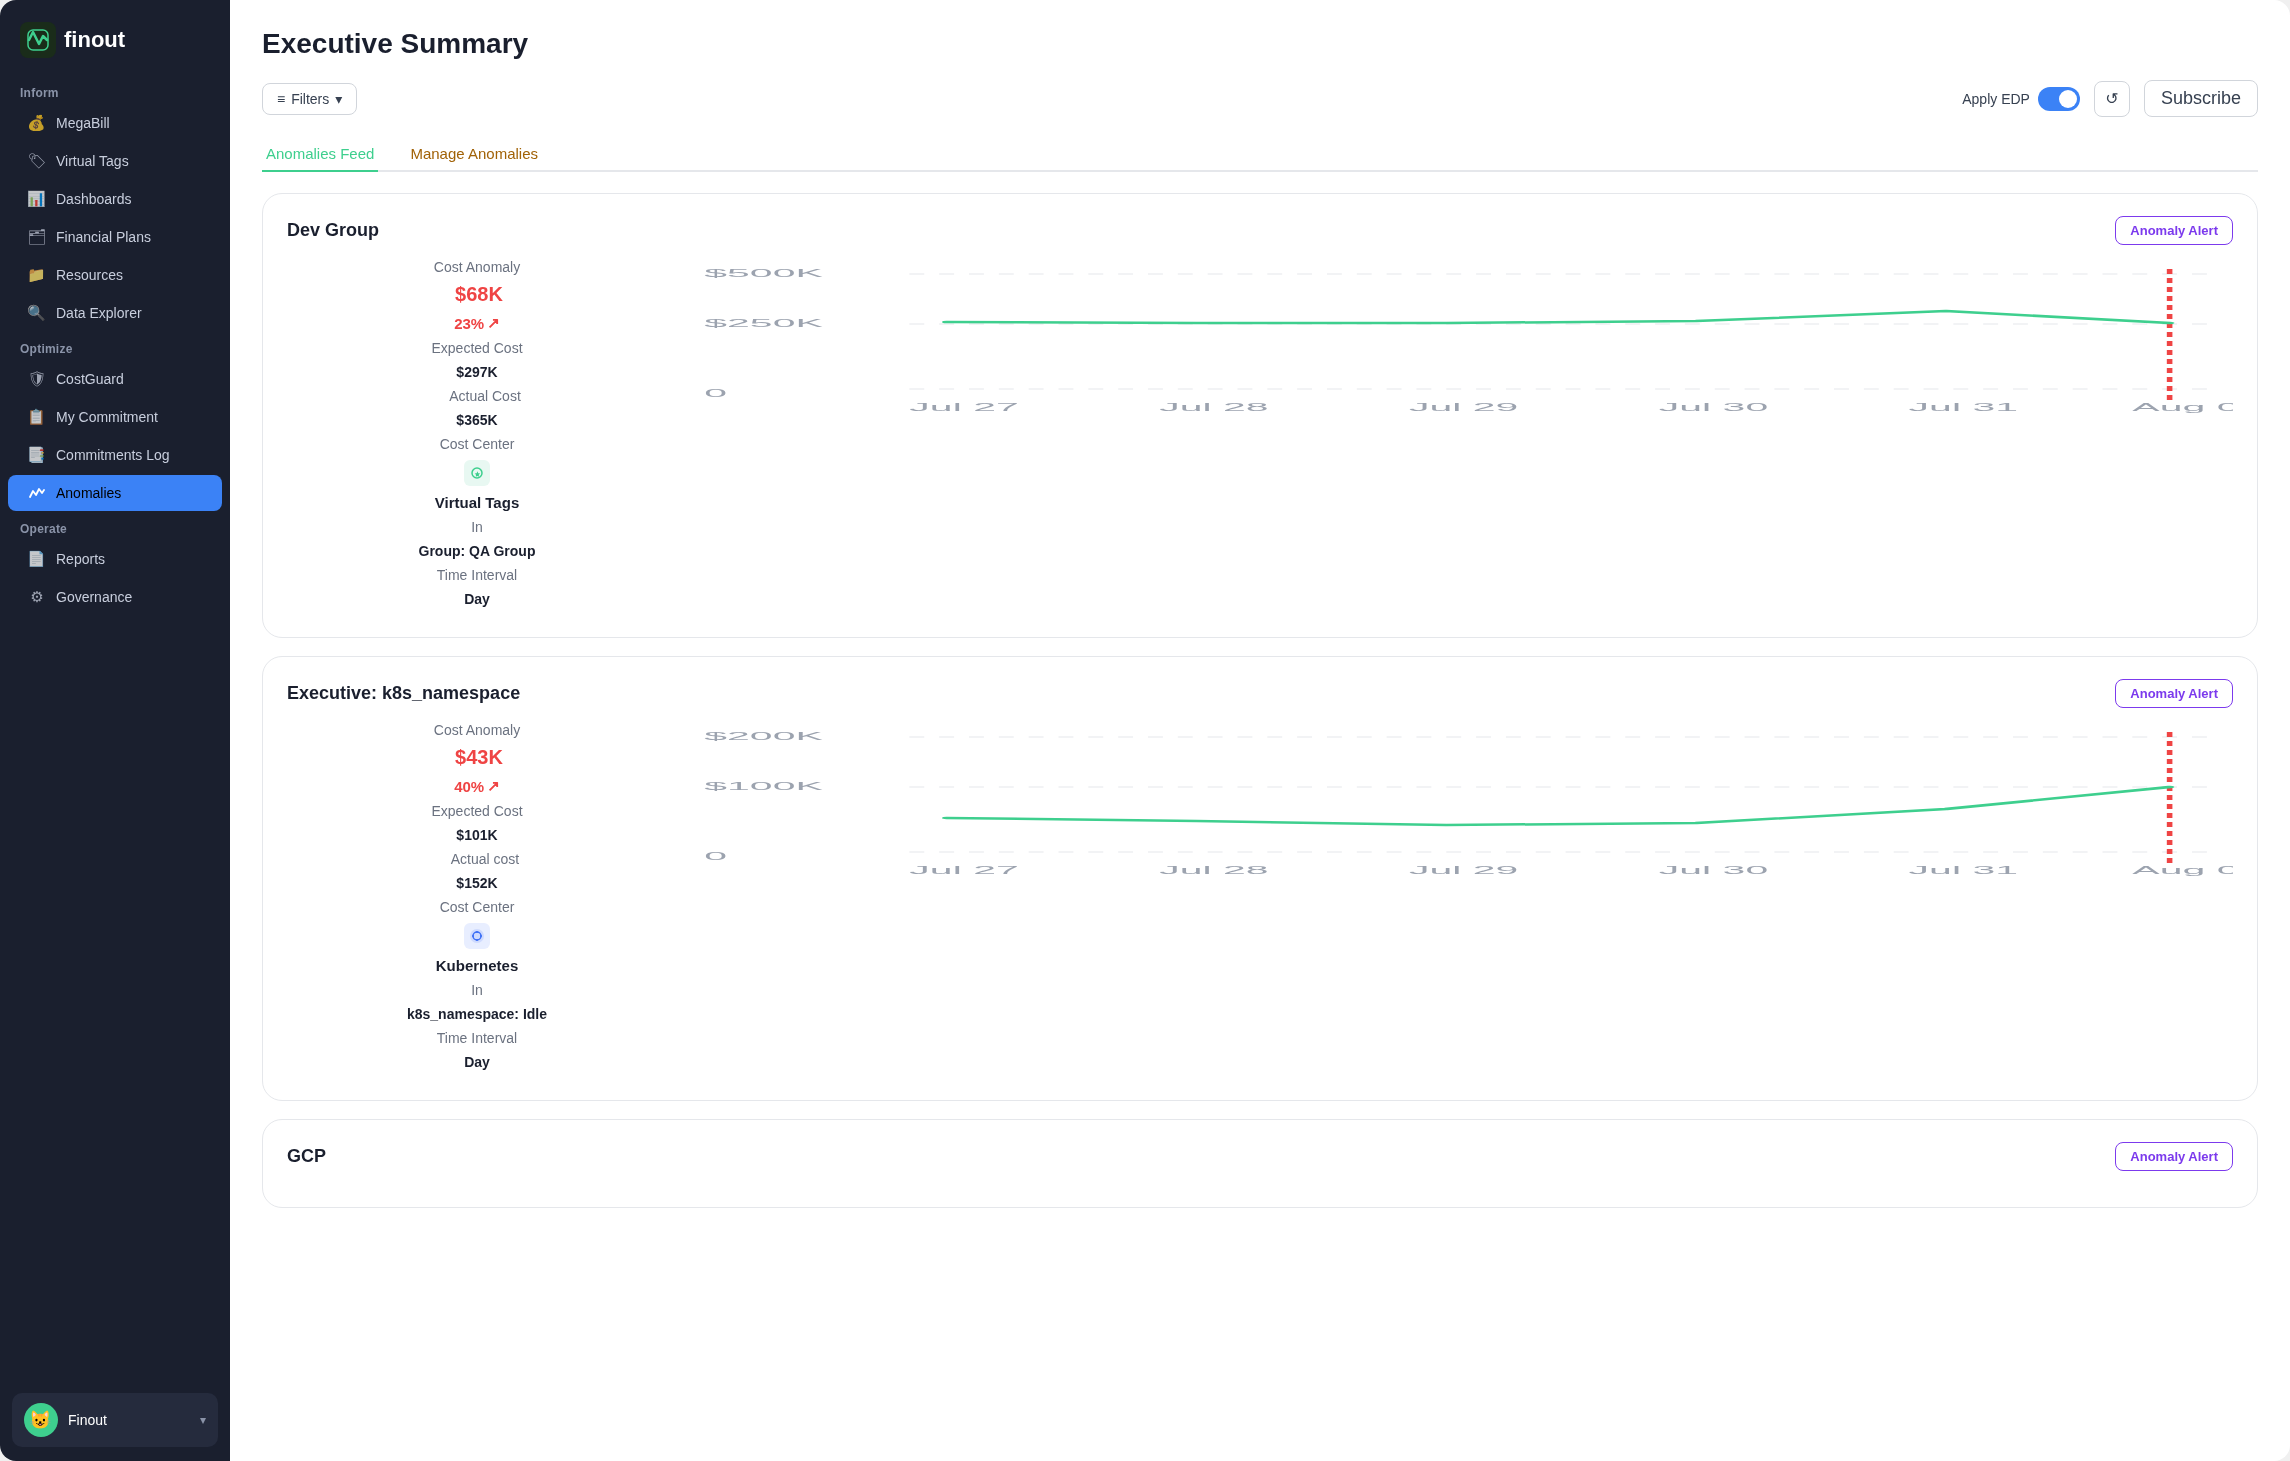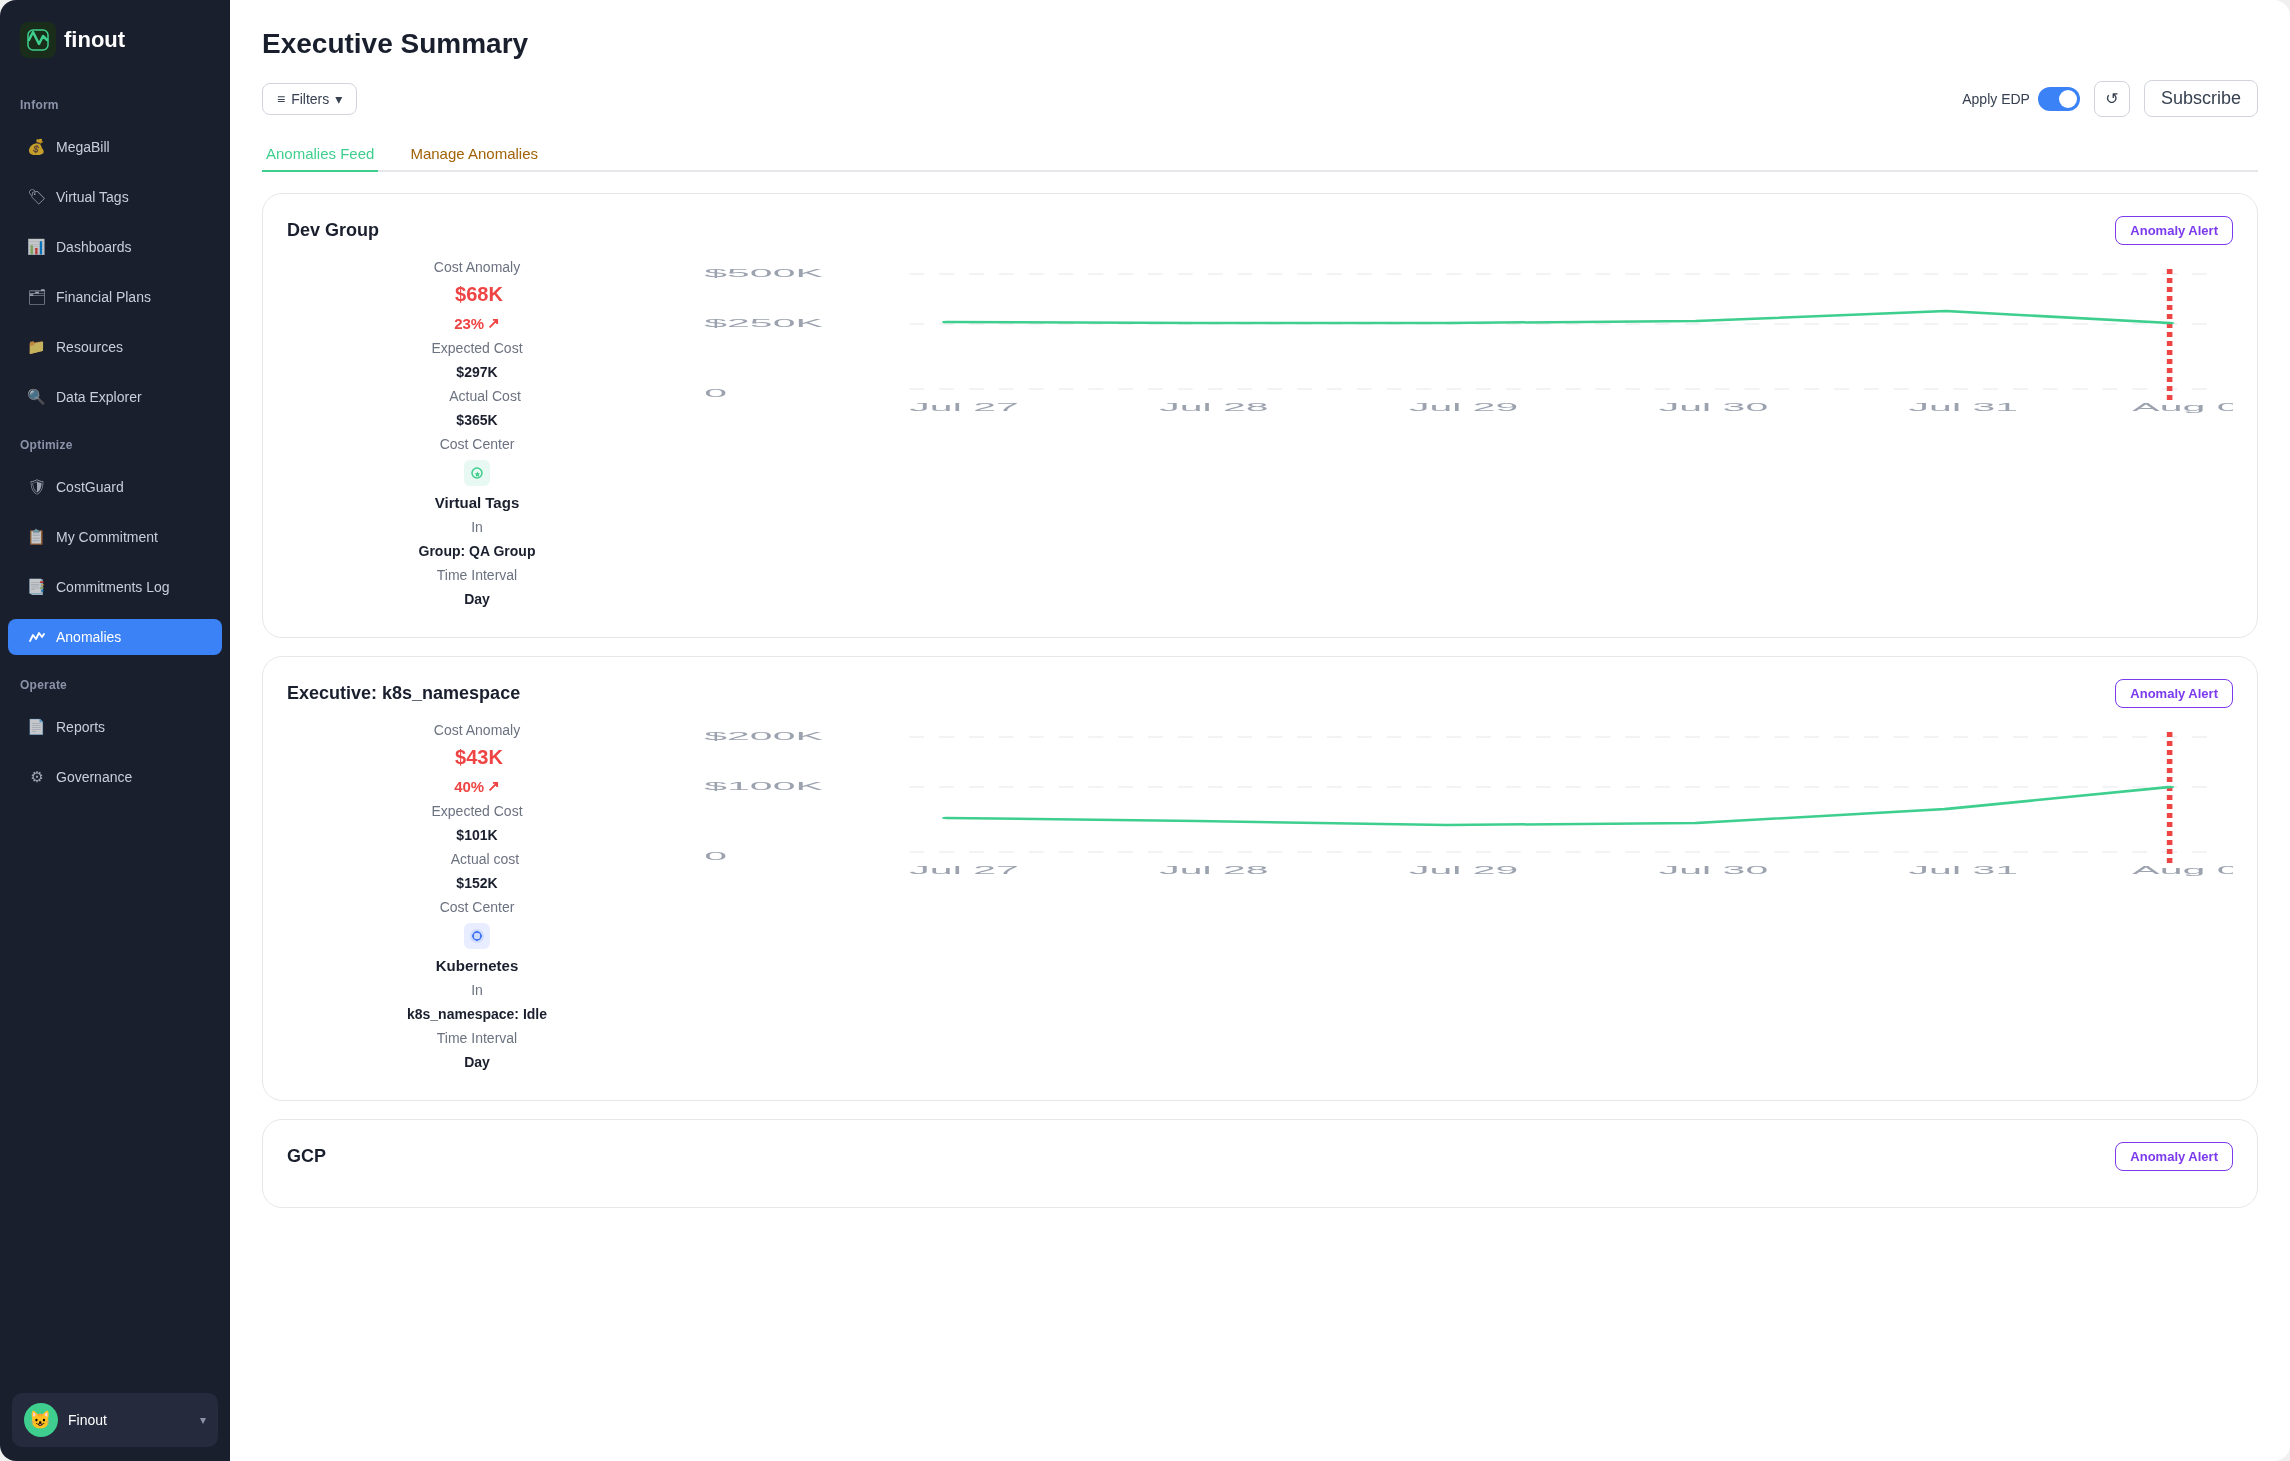--- a/index.html
+++ b/index.html
@@ -9,21 +9,20 @@
     .sidebar {
       width: 230px;
       min-width: 230px;
       background: #1a1f2e;
       color: #fff;
       display: flex;
       flex-direction: column;
       padding: 0;
       border-radius: 16px 0 0 16px;
       overflow: hidden;
-      gap: 12px;
     }
     .sidebar-logo {
       display: flex;
       align-items: center;
       gap: 8px;
       padding: 22px 20px 18px;
     }
     .logo-icon {
       width: 36px;
       height: 36px;
@@ -45,21 +44,21 @@
       align-items: center;
       gap: 10px;
       padding: 9px 20px;
       font-size: 14px;
       color: #c8cedd;
       cursor: pointer;
       border-radius: 8px;
       margin: 1px 8px;
       transition: background 0.15s;
     }
-    .sidebar-item.active { background: #3b82f6; color: #ffffff; }
+    .sidebar-item.active { background: #3b82f6; color: #000000; }
     .sidebar-item-icon { width: 18px; height: 18px; display: flex; align-items: center; justify-content: center; opacity: 0.75; font-size: 15px; }
     .sidebar-item.active .sidebar-item-icon { opacity: 1; }
 
     .sidebar-footer {
       margin-top: auto;
       padding: 14px 12px;
     }
     .sidebar-user {
       display: flex;
       align-items: center;

